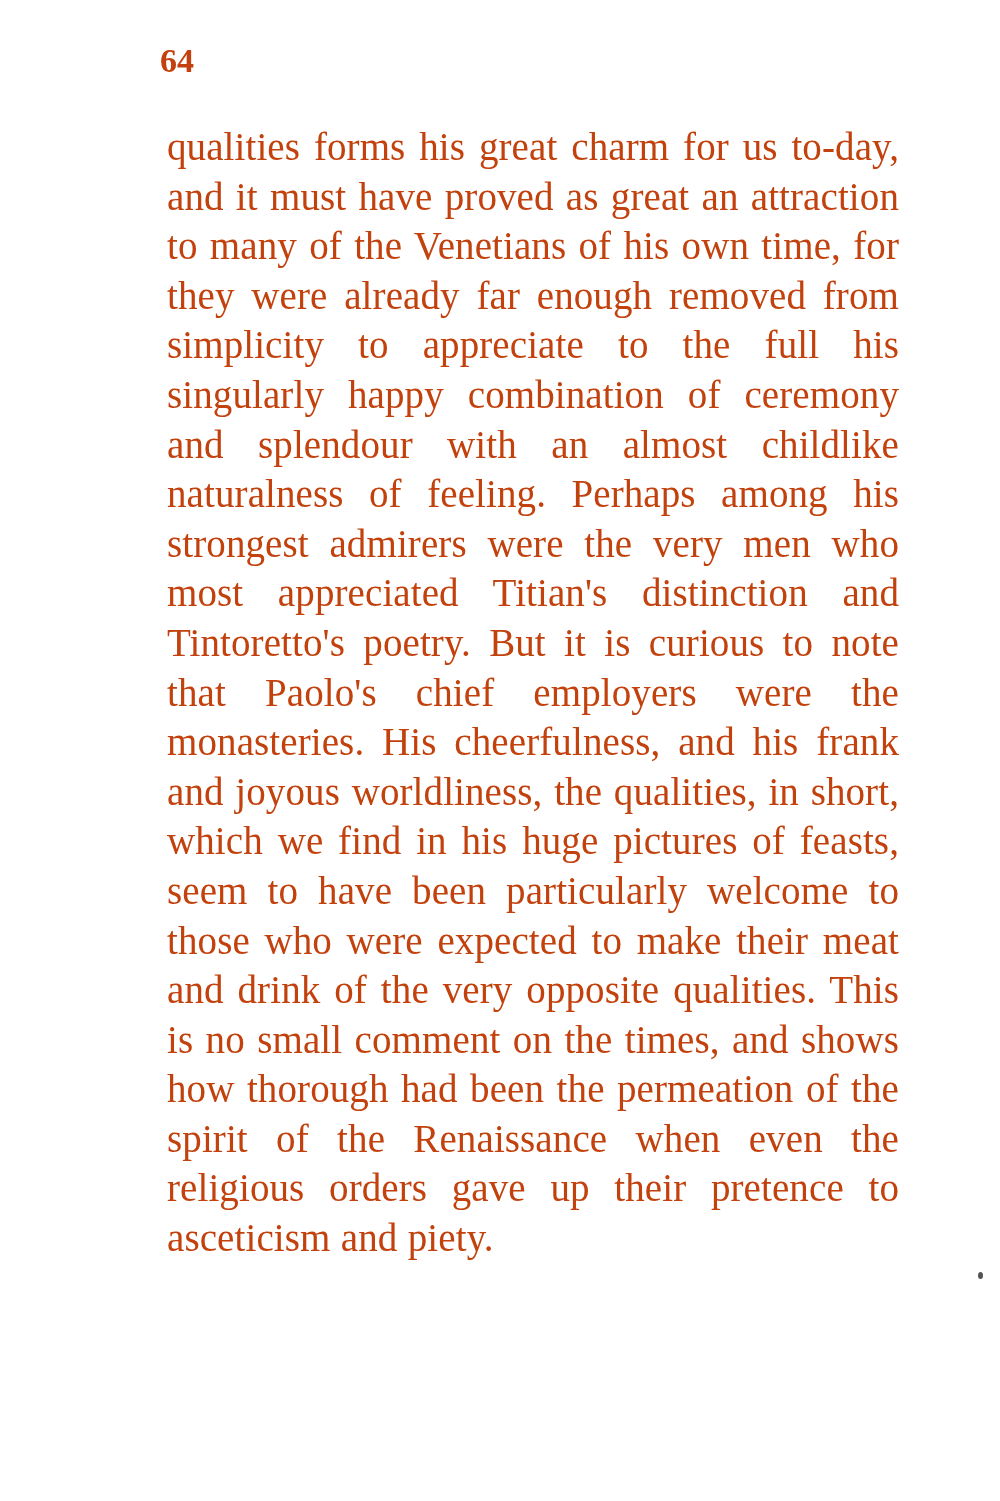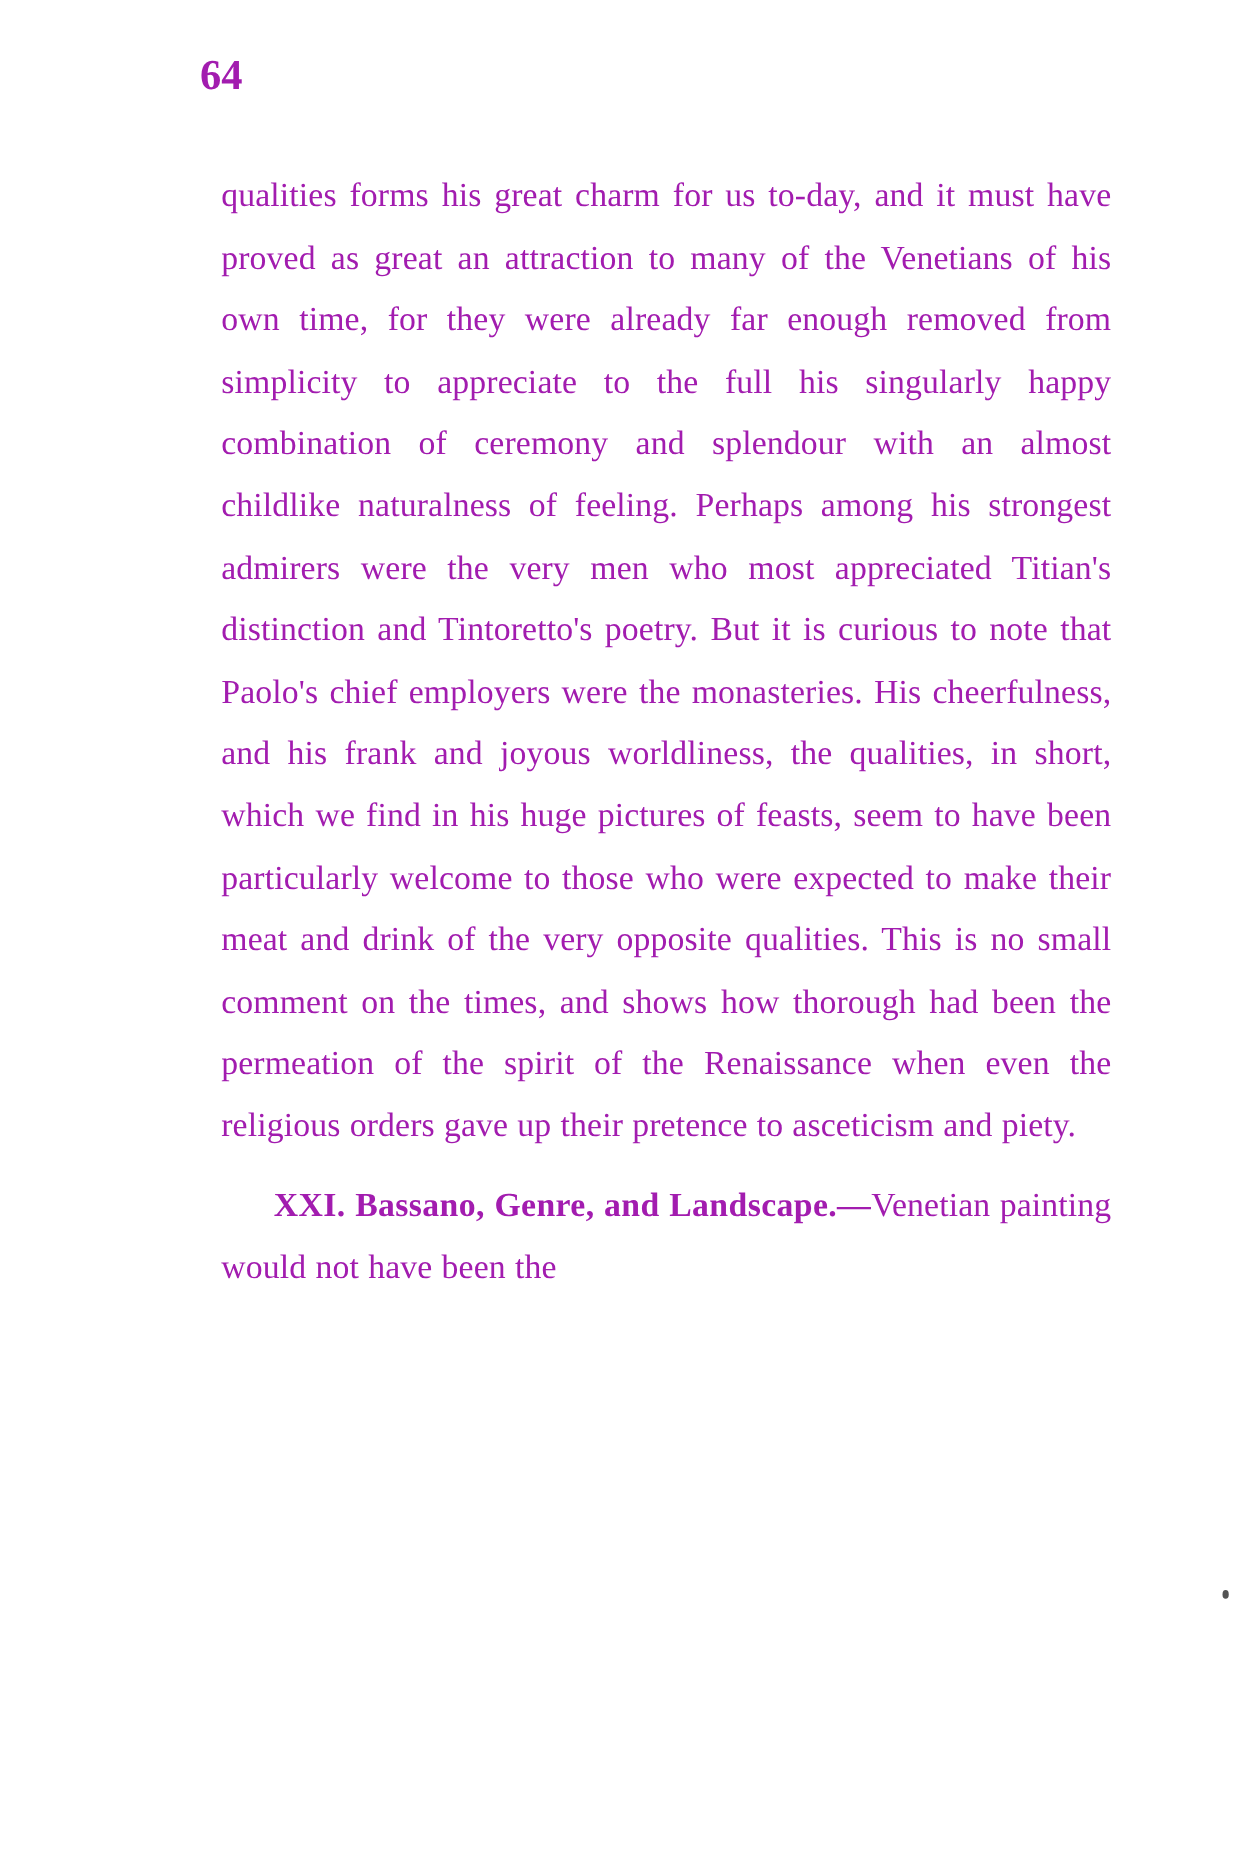--- a/index.html
+++ b/index.html
@@ -7,21 +7,21 @@
     padding: 0;
     background: #ffffff;
   }
   .page {
     position: relative;
     width: 1000px;
     height: 1501px;
     background: #ffffff;
     overflow: hidden;
     font-family: "Liberation Serif", "DejaVu Serif", serif;
-    color: #a21caf;
+    color: #c2410c;
   }
   .header {
     position: absolute;
     top: 44px;
     left: 160px;
     width: 620px;
     height: 42px;
     display: flex;
     align-items: baseline;
   }
@@ -42,22 +42,22 @@
     line-height: 1;
     white-space: nowrap;
   }
   .body-block {
     position: absolute;
     top: 118px;
     left: 163px;
     width: 740px;
   }
   p.para {
-    margin: 14px;
-    font-size: 27px;
+    margin: 4px;
+    font-size: 39px;
     line-height: 49.6px;
     text-align: justify;
     text-justify: inter-word;
     letter-spacing: 0.1px;
     word-spacing: 0.5px;
   }
   p.para.last-para {
     text-align: justify;
   }
   .section-start {
@@ -84,20 +84,17 @@
 <body>
 
 <div class="page">
 
   <div class="header">
     <span class="folio">64</span>
   </div>
 
   <div class="body-block">
     <p class="para">qualities forms his great charm for us to-day, and it must have proved as great an attraction to many of the Venetians of his own time, for they were already far enough removed from simplicity to appreciate to the full his singularly happy combination of ceremony and splendour with an almost childlike naturalness of feeling. Perhaps among his strongest admirers were the very men who most appreciated Titian's distinction and Tintoretto's poetry.  But it is curious to note that Paolo's chief employers were the monasteries.  His cheerfulness, and his frank and joyous worldliness, the qualities, in short, which we find in his huge pictures of feasts, seem to have been particularly welcome to those who were expected to make their meat and drink of the very opposite qualities. This is no small comment on the times, and shows how thorough had been the permeation of the spirit of the Renaissance when even the religious orders gave up their pretence to asceticism and piety.</p>
-    <p class="para last-para section-start">
-      <span class="indent"></span><span class="section-head">XXI. Bassano, Genre, and Landscape.—</span><span>Venetian painting would not have been the</span>
-    </p>
   </div>
 
   <div class="speck" style="top:1272px; left:978px;"></div>
 
 </div>
 
 </body></html>

